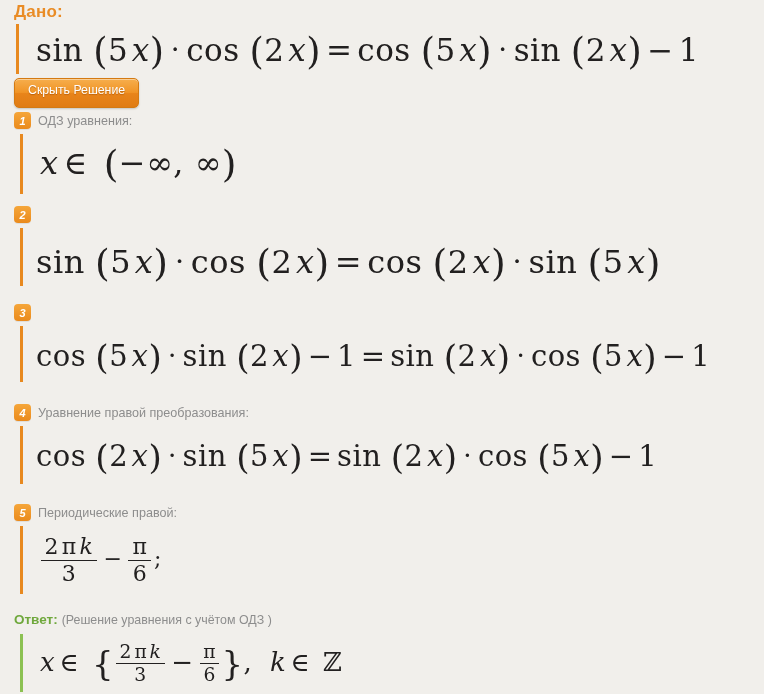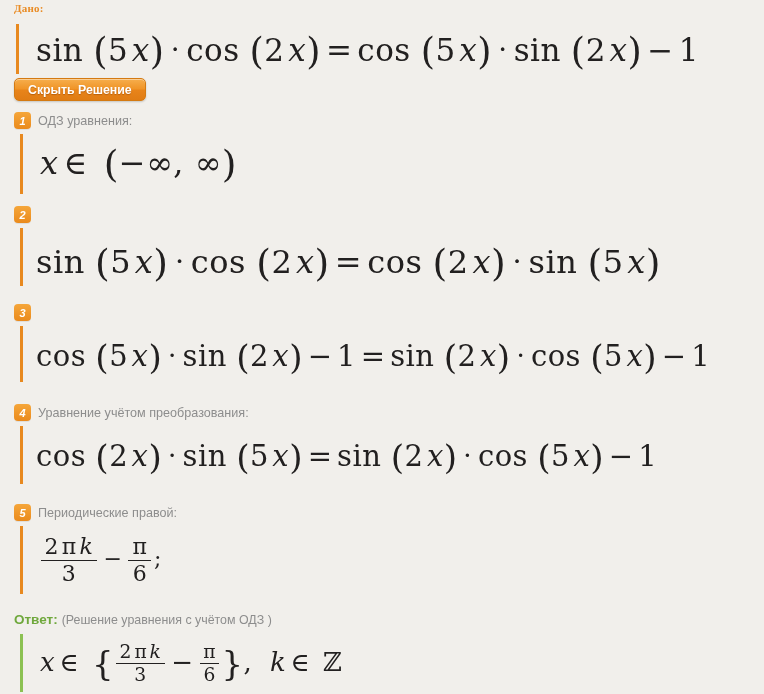--- a/index.html
+++ b/index.html
@@ -13,25 +13,24 @@
     position: relative;
     font-family: "Liberation Sans", sans-serif;
     overflow: hidden;
   }
 
   
   .label-given {
     position: absolute;
     left: 14px;
     top: 2px;
-    font-size: 11px;
+    font-size: 17px;
     font-weight: bold;
     color: #e98c26;
     letter-spacing: .2px;
-    font-family: Liberation Serif, serif;
   }
 
   .rule-v {
     position: absolute;
     width: 3px;
     background: #e8891f;
   }
   .rule-v.green { background: #8cc152; }
 
   
@@ -92,28 +91,28 @@
   .step-text {
     font-size: 12.6px;
     color: #8d8d8d;
   }
 
   
   .btn-hide {
     position: absolute;
     left: 14px;
     top: 78px;
-    height: 23px;
+    height: 30px;
     padding: 0 13px;
     border: 1px solid #d47a12;
     border-radius: 5px;
     background: linear-gradient(180deg, #f6ae4d 0%, #f09426 48%, #e8841a 52%, #e07c14 100%);
     color: #ffffff;
     font-size: 12.3px;
-    font-weight: bold;
+    font-weight: normal;
     line-height: 23px;
     text-shadow: 0 1px 1px rgba(150,70,0,.55);
     box-shadow: inset 0 1px 0 rgba(255,255,255,.42), 0 1px 2px rgba(0,0,0,.18);
     cursor: pointer;
     white-space: nowrap;
     box-sizing: border-box;
   }
 
   
   .answer-row {
@@ -168,21 +167,21 @@
 <div class="step" style="left:14px; top:304px;">
   <span class="badge">3</span>
 </div>
 <div class="rule-v" style="left:20px; top:326px; height:56px;"></div>
 <div class="formula" style="left:36px; top:337px; font-size:29px;">
   <span class="fn">cos</span><span class="op"></span><span class="paren">(</span><span>5</span> <span class="va">x</span><span class="paren">)</span><span class="dotop">·</span><span class="fn">sin</span><span class="op"></span><span class="paren">(</span><span>2</span> <span class="va">x</span><span class="paren">)</span><span class="op">−</span><span>1</span><span class="op">=</span><span class="fn">sin</span><span class="op"></span><span class="paren">(</span><span>2</span> <span class="va">x</span><span class="paren">)</span><span class="dotop">·</span><span class="fn">cos</span><span class="op"></span><span class="paren">(</span><span>5</span> <span class="va">x</span><span class="paren">)</span><span class="op">−</span><span>1</span>
 </div>
 
 <div class="step" style="left:14px; top:404px;">
   <span class="badge">4</span>
-  <span class="step-text">Уравнение учётом преобразования:</span>
+  <span class="step-text">Уравнение правой преобразования:</span>
 </div>
 <div class="rule-v" style="left:20px; top:426px; height:58px;"></div>
 <div class="formula" style="left:36px; top:437px; font-size:29px;">
   <span class="fn">cos</span><span class="op"></span><span class="paren">(</span><span>2</span> <span class="va">x</span><span class="paren">)</span><span class="dotop">·</span><span class="fn">sin</span><span class="op"></span><span class="paren">(</span><span>5</span> <span class="va">x</span><span class="paren">)</span><span class="op">=</span><span class="fn">sin</span><span class="op"></span><span class="paren">(</span><span>2</span> <span class="va">x</span><span class="paren">)</span><span class="dotop">·</span><span class="fn">cos</span><span class="op"></span><span class="paren">(</span><span>5</span> <span class="va">x</span><span class="paren">)</span><span class="op">−</span><span>1</span>
 </div>
 
 <div class="step" style="left:14px; top:504px;">
   <span class="badge">5</span>
   <span class="step-text">Периодические правой:</span>
 </div>

